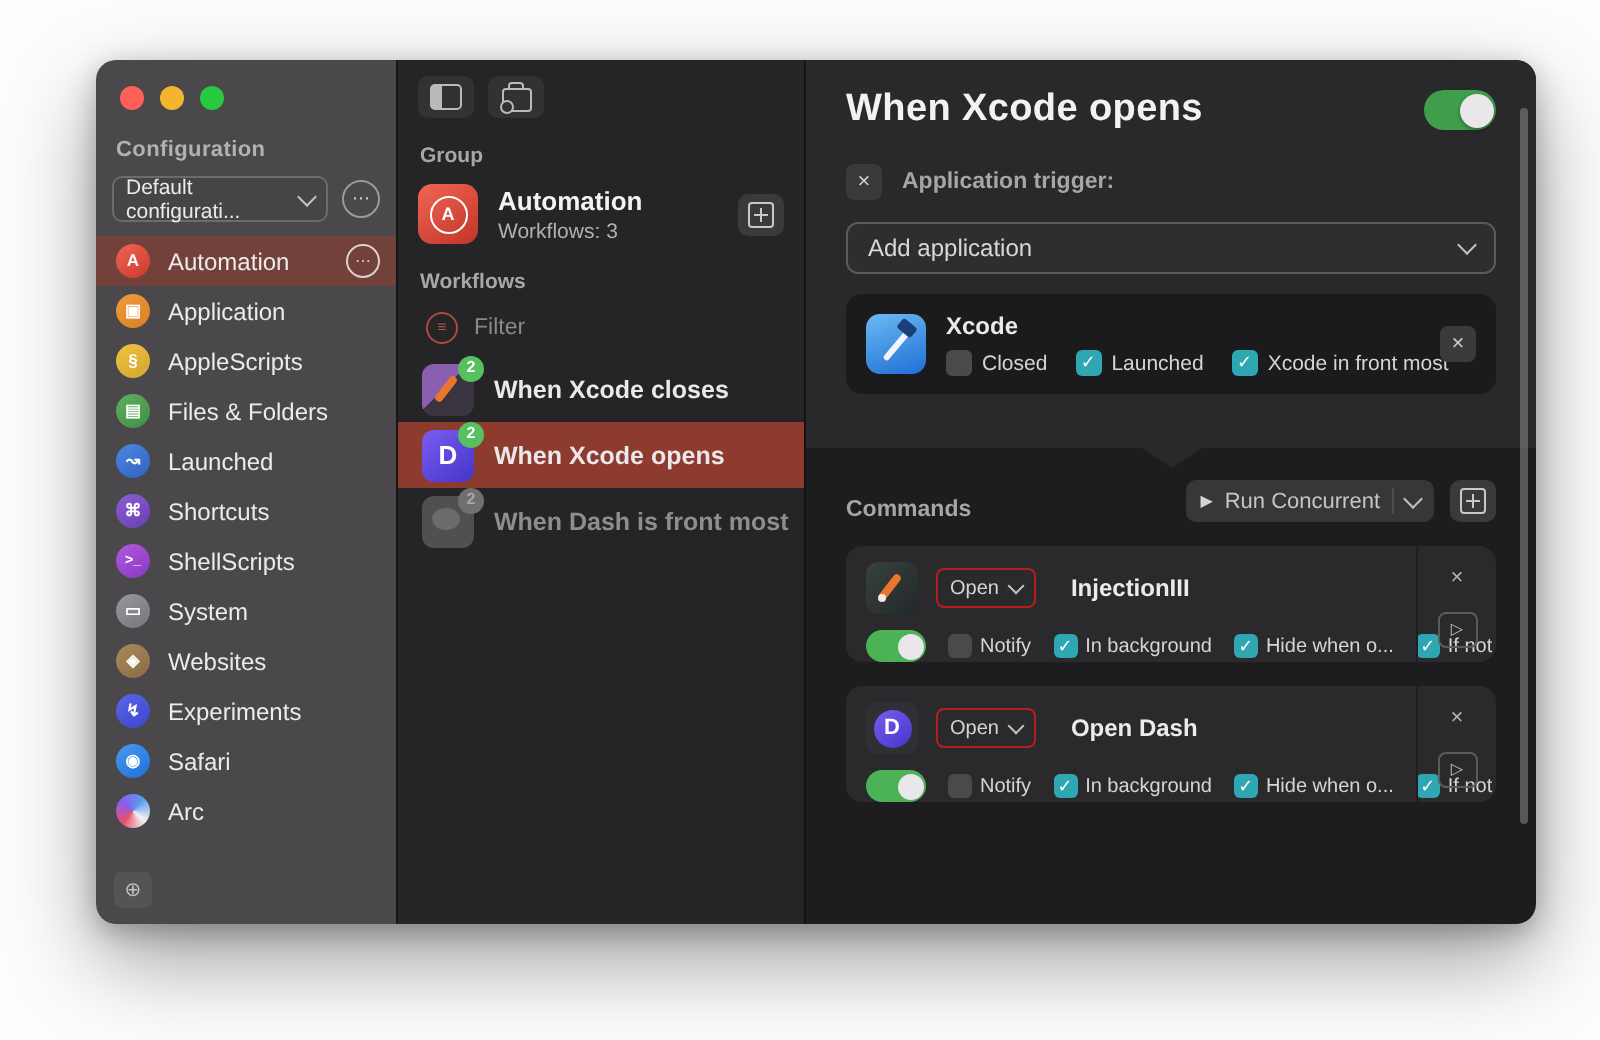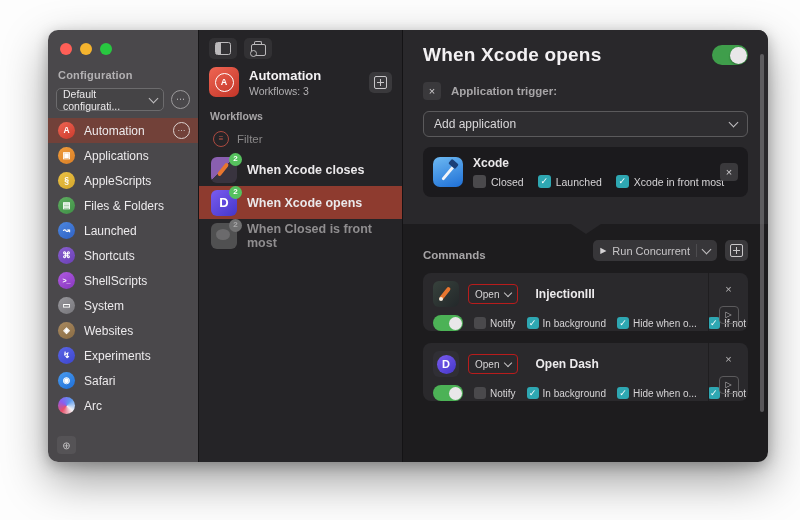--- a/index.html
+++ b/index.html
@@ -185,21 +185,21 @@
         <span>Automation</span>
         <span class="spacer"></span>
         <span class="round-btn">
               <span>⋯</span>
             </span>
       </div>
       <div class="side-item">
         <span class="side-ic" style="background: linear-gradient(145deg, rgb(240, 156, 60), rgb(217, 127, 38));">
               <span>▣</span>
             </span>
-        <span>Applications</span>
+        <span>Application</span>
       </div>
       <div class="side-item">
         <span class="side-ic" style="background: linear-gradient(145deg, rgb(236, 194, 68), rgb(212, 166, 44));">
               <span>§</span>
             </span>
         <span>AppleScripts</span>
       </div>
       <div class="side-item">
         <span class="side-ic" style="background: linear-gradient(145deg, rgb(95, 174, 96), rgb(63, 143, 70));">
               <span>▤</span>
@@ -262,20 +262,21 @@
 
   <section class="middle">
     <div class="mid-toolbar">
       <div class="tool-btn">
         <span class="ic-columns"></span>
       </div>
       <div class="tool-btn">
         <span class="ic-folderlock"></span>
       </div>
     </div>
+    <div class="mid-label">Group</div>
     <div class="group-row">
       <span class="group-ic">
             <span class="ring">A</span>
           </span>
       <span class="group-meta">
         <div class="group-name">Automation</div>
         <div class="group-sub">Workflows: 3</div>
       </span>
       <span class="sq-add">
             <span class="plus-box"></span>
@@ -298,21 +299,21 @@
       <div class="wf-item selected">
         <span class="wf-ic ic-dash">D
           <span class="badge">2</span>
         </span>
         <span>When Xcode opens</span>
       </div>
       <div class="wf-item dimmed">
         <span class="wf-ic ic-gray">
           <span class="badge">2</span>
         </span>
-        <span>When Closed is front most</span>
+        <span>When Dash is front most</span>
       </div>
     </div>
   </section>
 
   <section class="detail">
     <div class="detail-top">
       <div class="head-row">
         <span class="wf-title">When Xcode opens</span>
         <span class="toggle">
               <span class="knob"></span>

